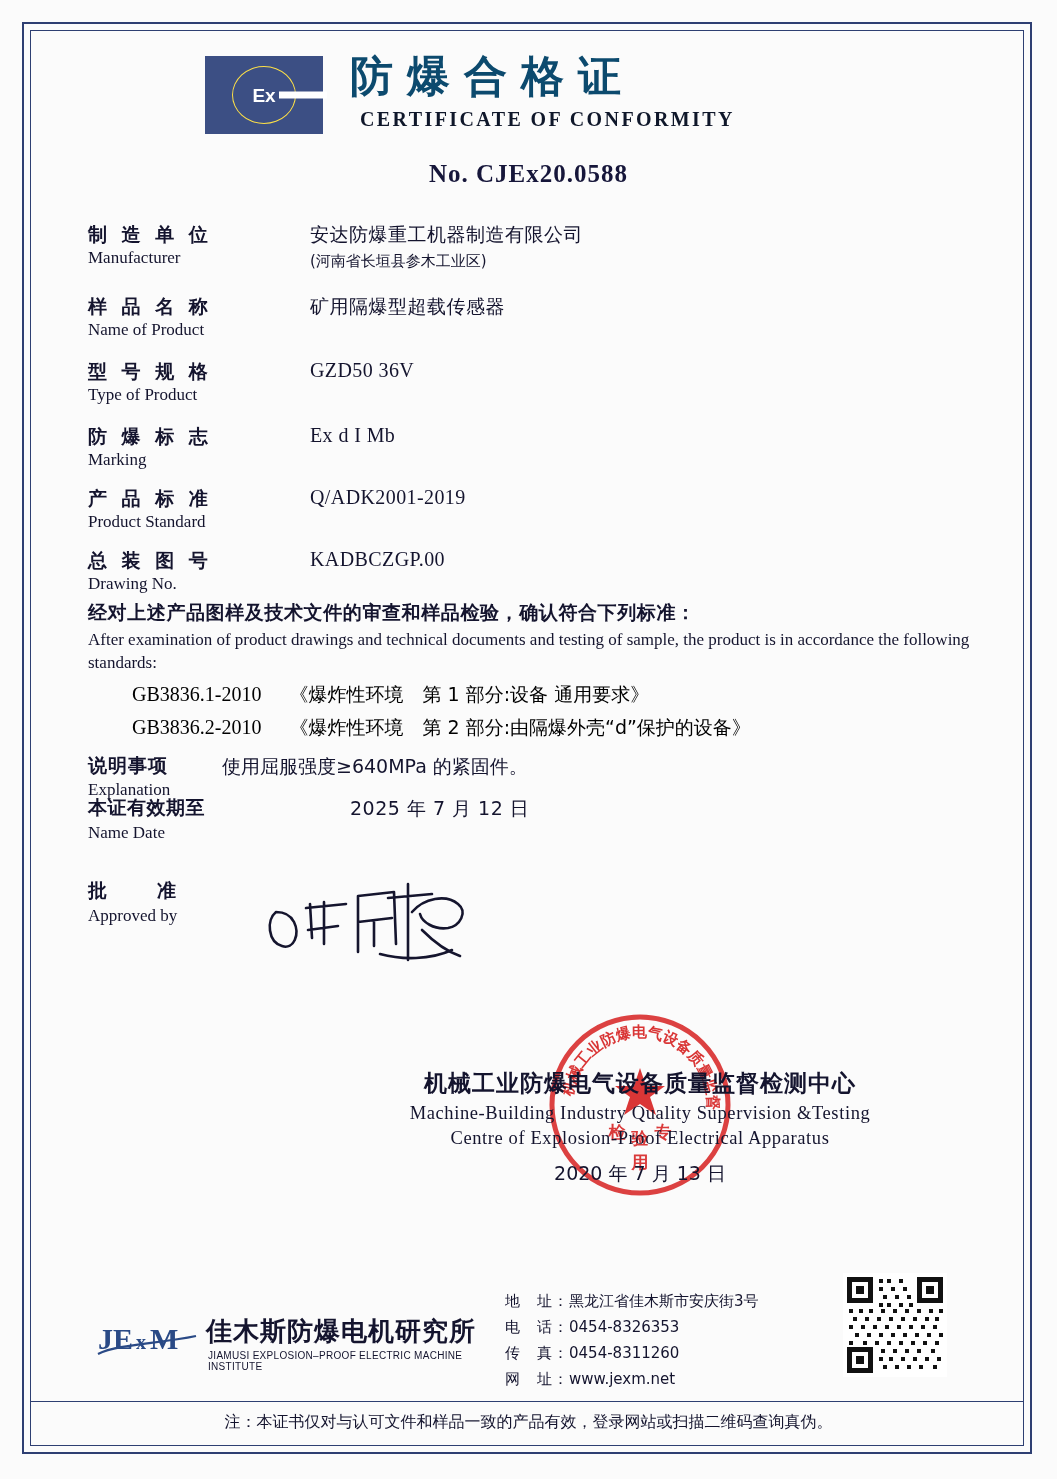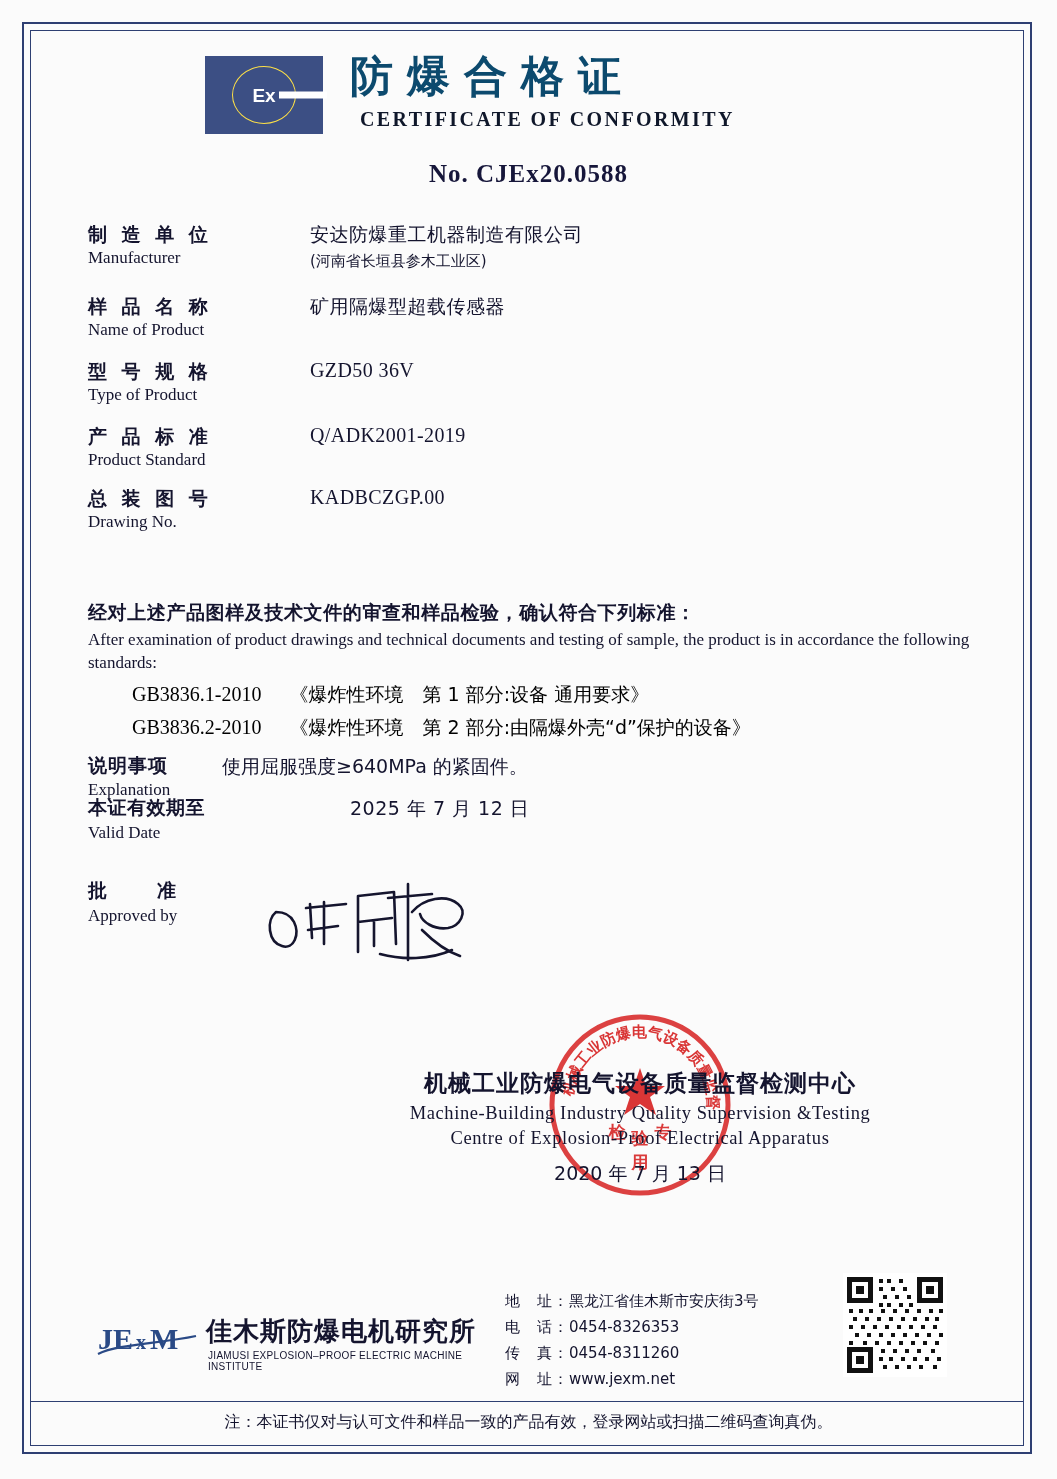--- a/index.html
+++ b/index.html
@@ -383,20 +383,25 @@
       <div class="field-label-en">Name of Product</div>
       <div class="field-value">矿用隔爆型超载传感器</div>
     </div>
 
     <div class="field-row" style="height:65px">
       <div class="field-label-zh">型 号 规 格</div>
       <div class="field-label-en">Type of Product</div>
       <div class="field-value lat">GZD50      36V</div>
     </div>
 
+    <div class="field-row" style="height:62px">
+      <div class="field-label-zh">防 爆 标 志</div>
+      <div class="field-label-en">Marking</div>
+      <div class="field-value lat">Ex d I Mb</div>
+    </div>
 
     <div class="field-row" style="height:62px">
       <div class="field-label-zh">产 品 标 准</div>
       <div class="field-label-en">Product Standard</div>
       <div class="field-value lat">Q/ADK2001-2019</div>
     </div>
 
     <div class="field-row" style="height:60px">
       <div class="field-label-zh">总 装 图 号</div>
       <div class="field-label-en">Drawing No.</div>
@@ -421,21 +426,21 @@
 
     <div class="explanation">
       <div class="expl-zh">说明事项</div>
       <div class="expl-en">Explanation</div>
       <div class="expl-value">使用屈服强度≥640MPa 的紧固件。</div>
     </div>
   </div>
 
   <div class="valid-block">
     <div class="field-label-zh" style="letter-spacing:0.5px;width:230px">本证有效期至</div>
-    <div class="field-label-en" style="top:28px">Valid Date</div>
+    <div class="field-label-en" style="top:28px">Name Date</div>
     <div class="field-value" style="left:262px;top:1px">2025 年 7 月 12 日</div>
   </div>
 
   <div class="approve-block">
     <div class="field-label-zh">批　　准</div>
     <div class="field-label-en" style="top:28px">Approved by</div>
   </div>
 
   <div class="signature">
     <svg width="230" height="110" viewBox="0 0 230 110">

